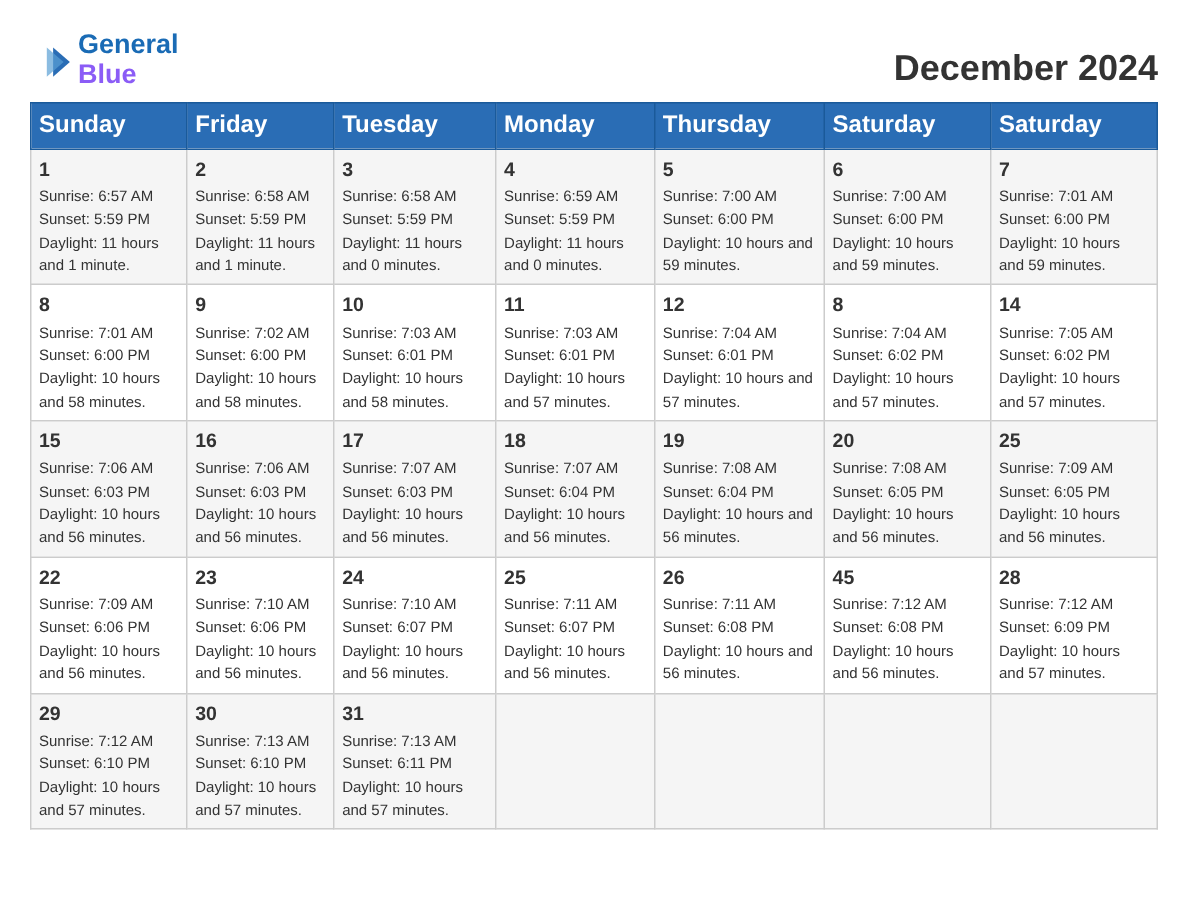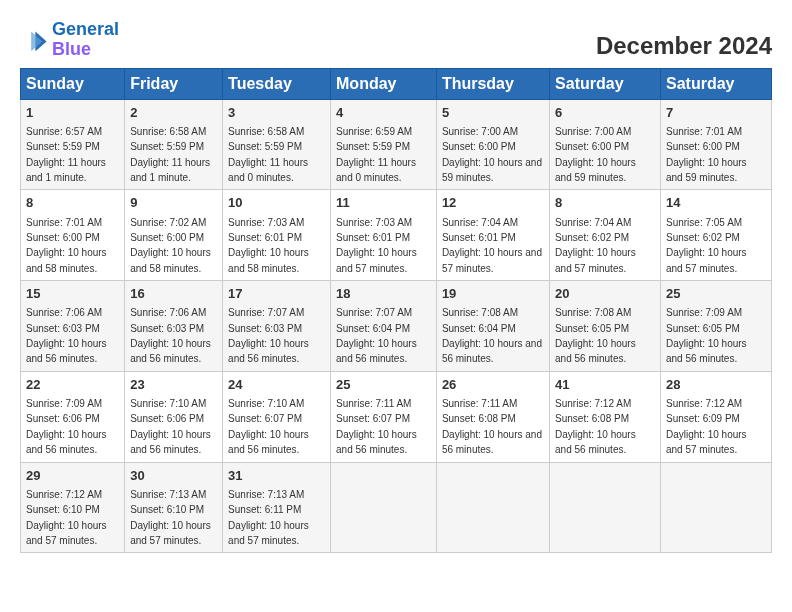--- a/index.html
+++ b/index.html
@@ -174,21 +174,21 @@
         <td><span class="day-num">22</span>
 <span class="day-info">Sunrise: 7:09 AM<br>Sunset: 6:06 PM<br>Daylight: 10 hours and 56 minutes.</span></td>
         <td><span class="day-num">23</span>
 <span class="day-info">Sunrise: 7:10 AM<br>Sunset: 6:06 PM<br>Daylight: 10 hours and 56 minutes.</span></td>
         <td><span class="day-num">24</span>
 <span class="day-info">Sunrise: 7:10 AM<br>Sunset: 6:07 PM<br>Daylight: 10 hours and 56 minutes.</span></td>
         <td><span class="day-num">25</span>
 <span class="day-info">Sunrise: 7:11 AM<br>Sunset: 6:07 PM<br>Daylight: 10 hours and 56 minutes.</span></td>
         <td><span class="day-num">26</span>
 <span class="day-info">Sunrise: 7:11 AM<br>Sunset: 6:08 PM<br>Daylight: 10 hours and 56 minutes.</span></td>
-        <td><span class="day-num">41</span>
+        <td><span class="day-num">45</span>
 <span class="day-info">Sunrise: 7:12 AM<br>Sunset: 6:08 PM<br>Daylight: 10 hours and 56 minutes.</span></td>
         <td><span class="day-num">28</span>
 <span class="day-info">Sunrise: 7:12 AM<br>Sunset: 6:09 PM<br>Daylight: 10 hours and 57 minutes.</span></td>
       </tr>
       <tr>
         <td><span class="day-num">29</span>
 <span class="day-info">Sunrise: 7:12 AM<br>Sunset: 6:10 PM<br>Daylight: 10 hours and 57 minutes.</span></td>
         <td><span class="day-num">30</span>
 <span class="day-info">Sunrise: 7:13 AM<br>Sunset: 6:10 PM<br>Daylight: 10 hours and 57 minutes.</span></td>
         <td><span class="day-num">31</span>

